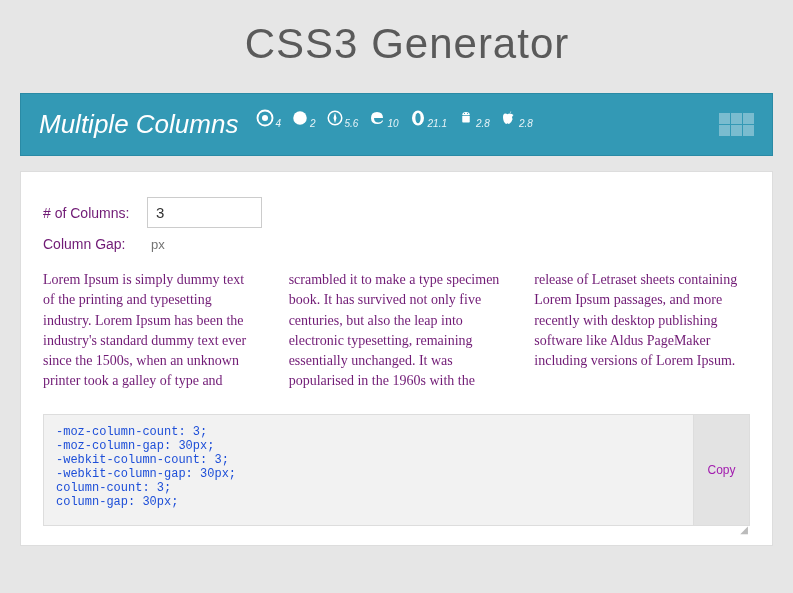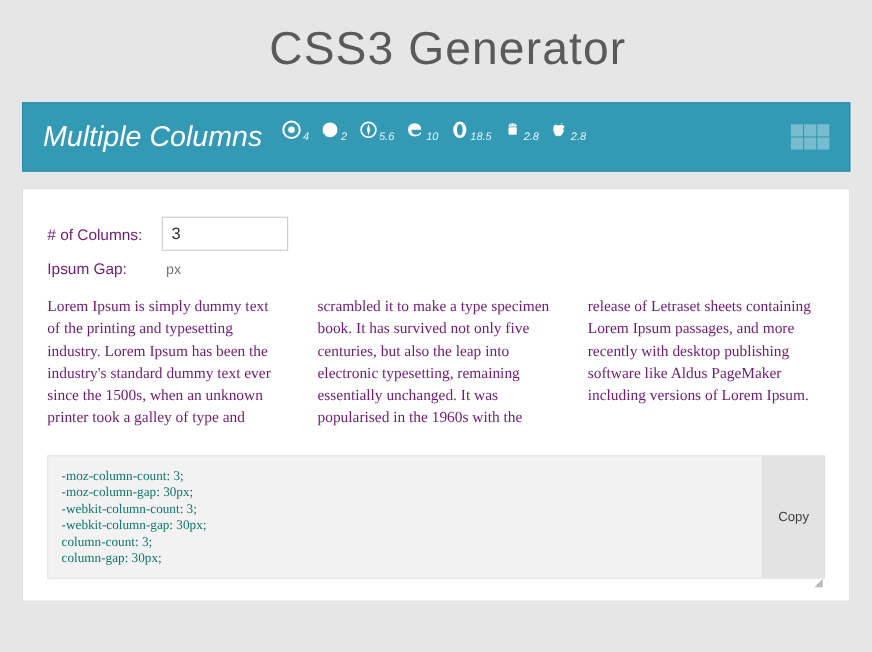--- a/index.html
+++ b/index.html
@@ -109,33 +109,33 @@
       display: flex;
       margin-top: 22px;
       border: 1px solid #ddd;
       background: #f2f2f2;
     }
     .code-area {
       flex: 1;
       background: #f2f2f2;
       border: none;
       padding: 10px 12px;
-      font-family: Liberation Serif, serif;
+      font-family: Liberation Mono, monospace;
       font-size: 12px;
-      color: #0f766e;
+      color: #1d4ed8;
       resize: none;
       height: 110px;
       outline: none;
     }
     .copy-btn {
       width: 56px;
       background: #e3e3e3;
       border: none;
       border-left: 1px solid #ddd;
-      color: #404040;
+      color: #a21caf;
       font-size: 12px;
       cursor: pointer;
     }
     .resize-handle {
       text-align: right;
       font-size: 10px;
       color: #bbb;
       padding-right: 2px;
       margin-top: -2px;
     }
@@ -173,21 +173,21 @@
         <svg viewBox="0 0 24 24" fill="#fff">
             <path d="M4 12 Q4 4 12 4 Q20 4 20 12 L8 12 Q8 18 14 18 Q18 18 19 15 L20 16 Q18 20 13 20 Q4 20 4 12 Z" fill="#fff"></path>
           </svg>
         <span class="ver">10</span>
       </div>
       <div class="browser-icon">
         <svg viewBox="0 0 24 24" fill="#fff">
             <ellipse cx="12" cy="12" rx="8" ry="10" fill="#fff"></ellipse>
             <ellipse cx="12" cy="12" rx="3.5" ry="7" fill="#3399b5"></ellipse>
           </svg>
-        <span class="ver">18.5</span>
+        <span class="ver">21.1</span>
       </div>
       <div class="browser-icon">
         <svg viewBox="0 0 24 24" fill="#fff">
             <rect x="7" y="9" width="10" height="9" rx="1" fill="#fff"></rect>
             <path d="M7 8 Q7 4 12 4 Q17 4 17 8 Z" fill="#fff"></path>
             <circle cx="10" cy="6" r="0.8" fill="#3399b5"></circle>
             <circle cx="14" cy="6" r="0.8" fill="#3399b5"></circle>
           </svg>
         <span class="ver">2.8</span>
       </div>
@@ -208,21 +208,21 @@
       <span></span>
   </div>
 </div>
 
 <div class="panel">
   <div class="form-row">
     <div class="form-label"># of Columns:</div>
     <input class="form-input" value="3" style="">
   </div>
   <div class="form-row">
-    <div class="form-label">Ipsum Gap:</div>
+    <div class="form-label">Column Gap:</div>
     <span class="unit">px</span>
   </div>
 
   <div class="preview">Lorem Ipsum is simply dummy text of the printing and typesetting industry. Lorem Ipsum has been the industry's standard dummy text ever since the 1500s, when an unknown printer took a galley of type and scrambled it to make a type specimen book. It has survived not only five centuries, but also the leap into electronic typesetting, remaining essentially unchanged. It was popularised in the 1960s with the release of Letraset sheets containing Lorem Ipsum passages, and more recently with desktop publishing software like Aldus PageMaker including versions of Lorem Ipsum.</div>
 
   <div class="output-row">
     <textarea class="code-area" readonly="" style="">-moz-column-count: 3;
 -moz-column-gap: 30px;
 -webkit-column-count: 3;
 -webkit-column-gap: 30px;

